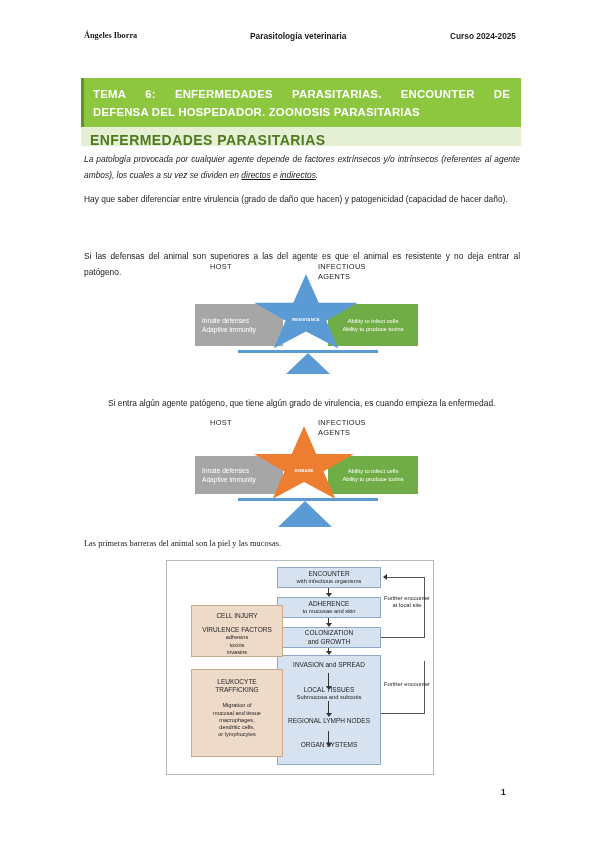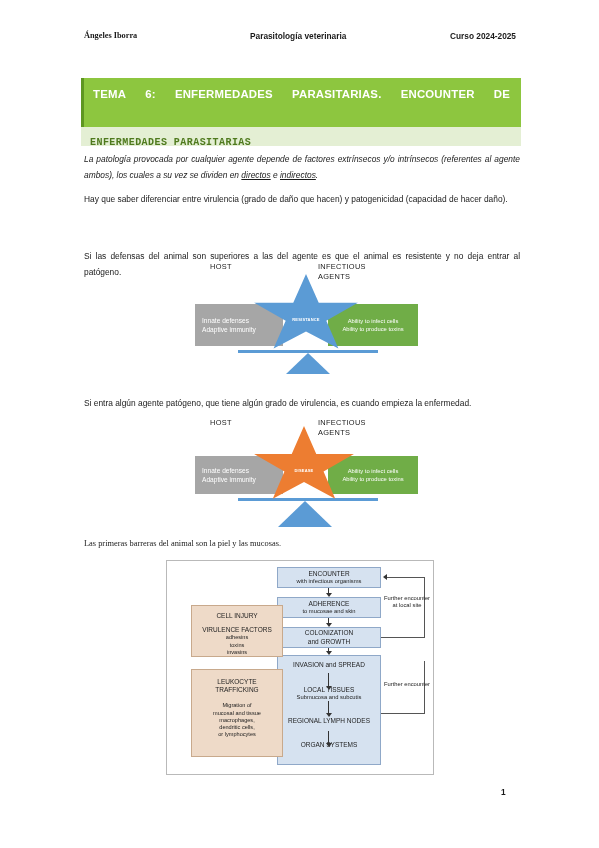--- a/index.html
+++ b/index.html
@@ -31,33 +31,33 @@
   }
   .t-line1{display:flex;justify-content:space-between;width:100%;}
   .t-line1 span{white-space:nowrap;}
 
   
   .section-bar{
     position:absolute;left:81px;top:127px;width:440px;height:19px;
     background:#E4EFD4;box-sizing:border-box;padding:4px 0 0 9px;
   }
   .section-bar .sb-text{
-    color:#4F7A1E;font-weight:bold;font-size:10px;letter-spacing:.45px;font-family:Liberation Mono, monospace;
+    color:#4F7A1E;font-weight:bold;font-size:14px;letter-spacing:.45px;
   }
 
   
   .para{
     position:absolute;left:84px;width:436px;
     font-size:8.4px;line-height:15.5px;color:#1a1a1a;text-align:justify;
   }
   .para u{text-decoration:underline;}
   .p1{top:152px;font-style:italic;}
   .p2{top:192px;}
   .p3{top:232px;margin-top:17px;}
-  .p4{top:396px;}
+  .p4{top:396px;margin-left:24px;}
   .p5{top:536px;font-family:Liberation Serif, serif;}
 
   
   .balance{position:absolute;}
   .bal1{left:190px;top:262px;width:232px;height:112px;}
   .bal2{left:190px;top:418px;width:232px;height:116px;}
   .bal .lbl{
     position:absolute;font-size:7.4px;font-weight:normal;color:#1a1a1a;
     text-align:left;line-height:10px;letter-spacing:.3px;
   }
@@ -183,20 +183,21 @@
 
   <div class="title-banner">
     <div class="t-line t-line1">
       <span>TEMA</span>
       <span>6:</span>
       <span>ENFERMEDADES</span>
       <span>PARASITARIAS.</span>
       <span>ENCOUNTER</span>
       <span>DE</span>
     </div>
+    <div class="t-line">DEFENSA DEL HOSPEDADOR. ZOONOSIS PARASITARIAS</div>
   </div>
 
   <div class="section-bar">
     <span class="sb-text">ENFERMEDADES PARASITARIAS</span>
   </div>
 
   <div class="para p1"><span>La patología provocada por cualquier agente depende de factores extrínsecos y/o intrínsecos (referentes al agente ambos), los cuales a su vez se dividen en </span><u>directos</u><span> e </span><u>indirectos</u><span>.</span></div>
 
   <div class="para p2">Hay que saber diferenciar entre virulencia (grado de daño que hacen) y patogenicidad (capacidad de hacer daño).</div>
   <div class="para p3">Si las defensas del animal son superiores a las del agente es que el animal es resistente y no deja entrar al patógeno.</div>

